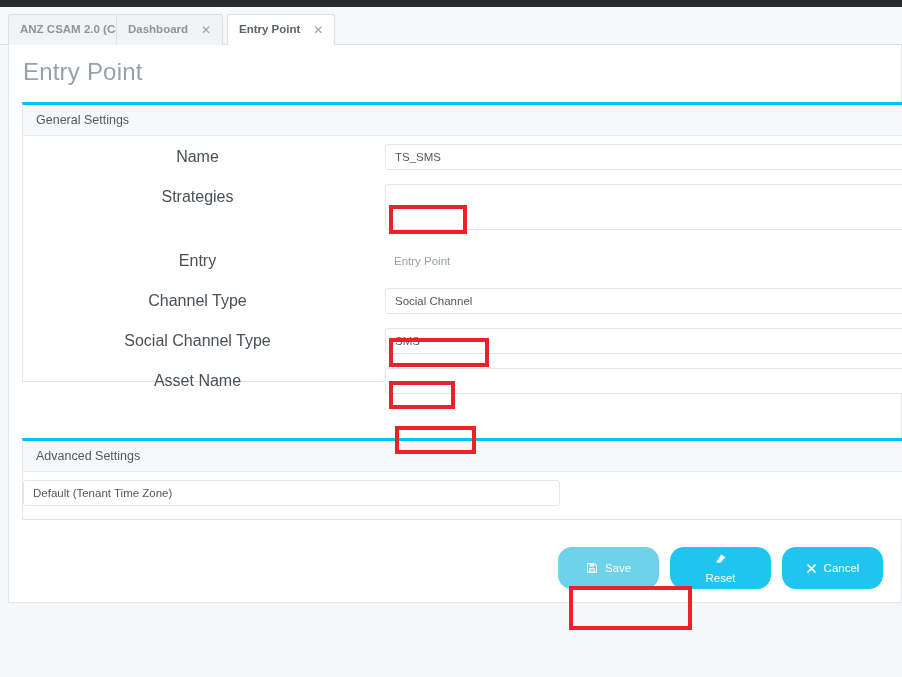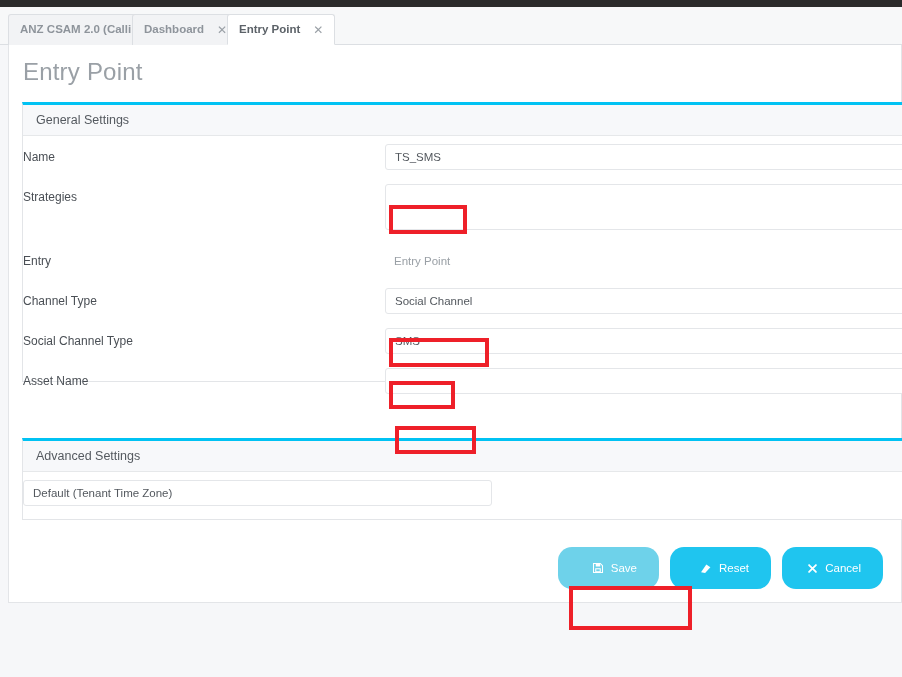--- a/index.html
+++ b/index.html
@@ -48,21 +48,21 @@
   }
   .tab-label { line-height: 1; }
   .tab-close {
     margin-left: 13px;
     font-size: 12px;
     color: #9aa0a6;
     line-height: 1;
     font-weight: normal;
   }
   #tab-app   { left: 8px;   }
-  #tab-dash  { left: 132px; }
+  #tab-dash  { left: 116px; }
   #tab-entry { left: 227px; }
 
   
   .page {
     position: absolute; top: 45px; left: 0;
     width: 902px; height: 632px;
     background: #f6f7f9;
   }
   .page-body {
     position: absolute; top: 0; left: 8px;
@@ -103,23 +103,23 @@
 
   
   .row {
     position: relative;
     display: flex;
     align-items: flex-start;
     margin-bottom: 14px;
   }
   .row-label {
     width: 362px;
-    text-align: left;
+    text-align: center;
     padding-right: 13px;
-    font-size: 12px;
+    font-size: 16px;
     color: #4a4f55;
     line-height: 26px;
     flex: 0 0 362px;
   }
   .ctrl-wrap { position: relative; flex: 1 1 auto; }
 
   .fld {
     width: 525px;
     height: 26px;
     border: 1px solid #e4e6e9;
@@ -131,21 +131,21 @@
     padding: 0 9px;
     line-height: 24px;
     outline: none;
   }
   textarea.fld {
     height: 46px;
     line-height: 16px;
     padding-top: 5px;
     resize: none;
   }
-  .fld-wide { width: 469px; }
+  .fld-wide { width: 537px; }
   .static-val {
     font-size: 11.5px;
     color: #9aa0a6;
     line-height: 26px;
     padding-left: 9px;
   }
 
   
   .anno {
     position: absolute;
@@ -165,34 +165,34 @@
     top: 502px; left: 0;
     width: 894px;
     display: flex;
     justify-content: flex-end;
     padding-right: 20px;
     gap: 11px;
   }
   .btn {
     display: inline-flex;
     align-items: center;
-    justify-content: flex-end;
+    justify-content: center;
     gap: 7px;
     height: 42px;
     padding: 16px 22px;
     border: none;
     border-radius: 14px;
     color: #ffffff;
     font-family: "Liberation Sans", sans-serif;
     font-size: 11.5px;
     cursor: pointer;
     white-space: nowrap;
   }
   .btn-save   { background: #6ed2ea; min-width: 101px; }
-  .btn-reset  { background: #1fc5ef; min-width: 101px; }
+  .btn-reset  { background: #1fc5ef; min-width: 101px; flex-direction: column; }
   .btn-cancel { background: #1fc5ef; min-width: 101px; }
   .btn .ico { display: inline-flex; align-items: center; }
   .btn .ico svg { display: block; }
 </style>
 </head>
 <body>
 
 <div class="top-strip"></div>
 
 <div class="tab-bar">

